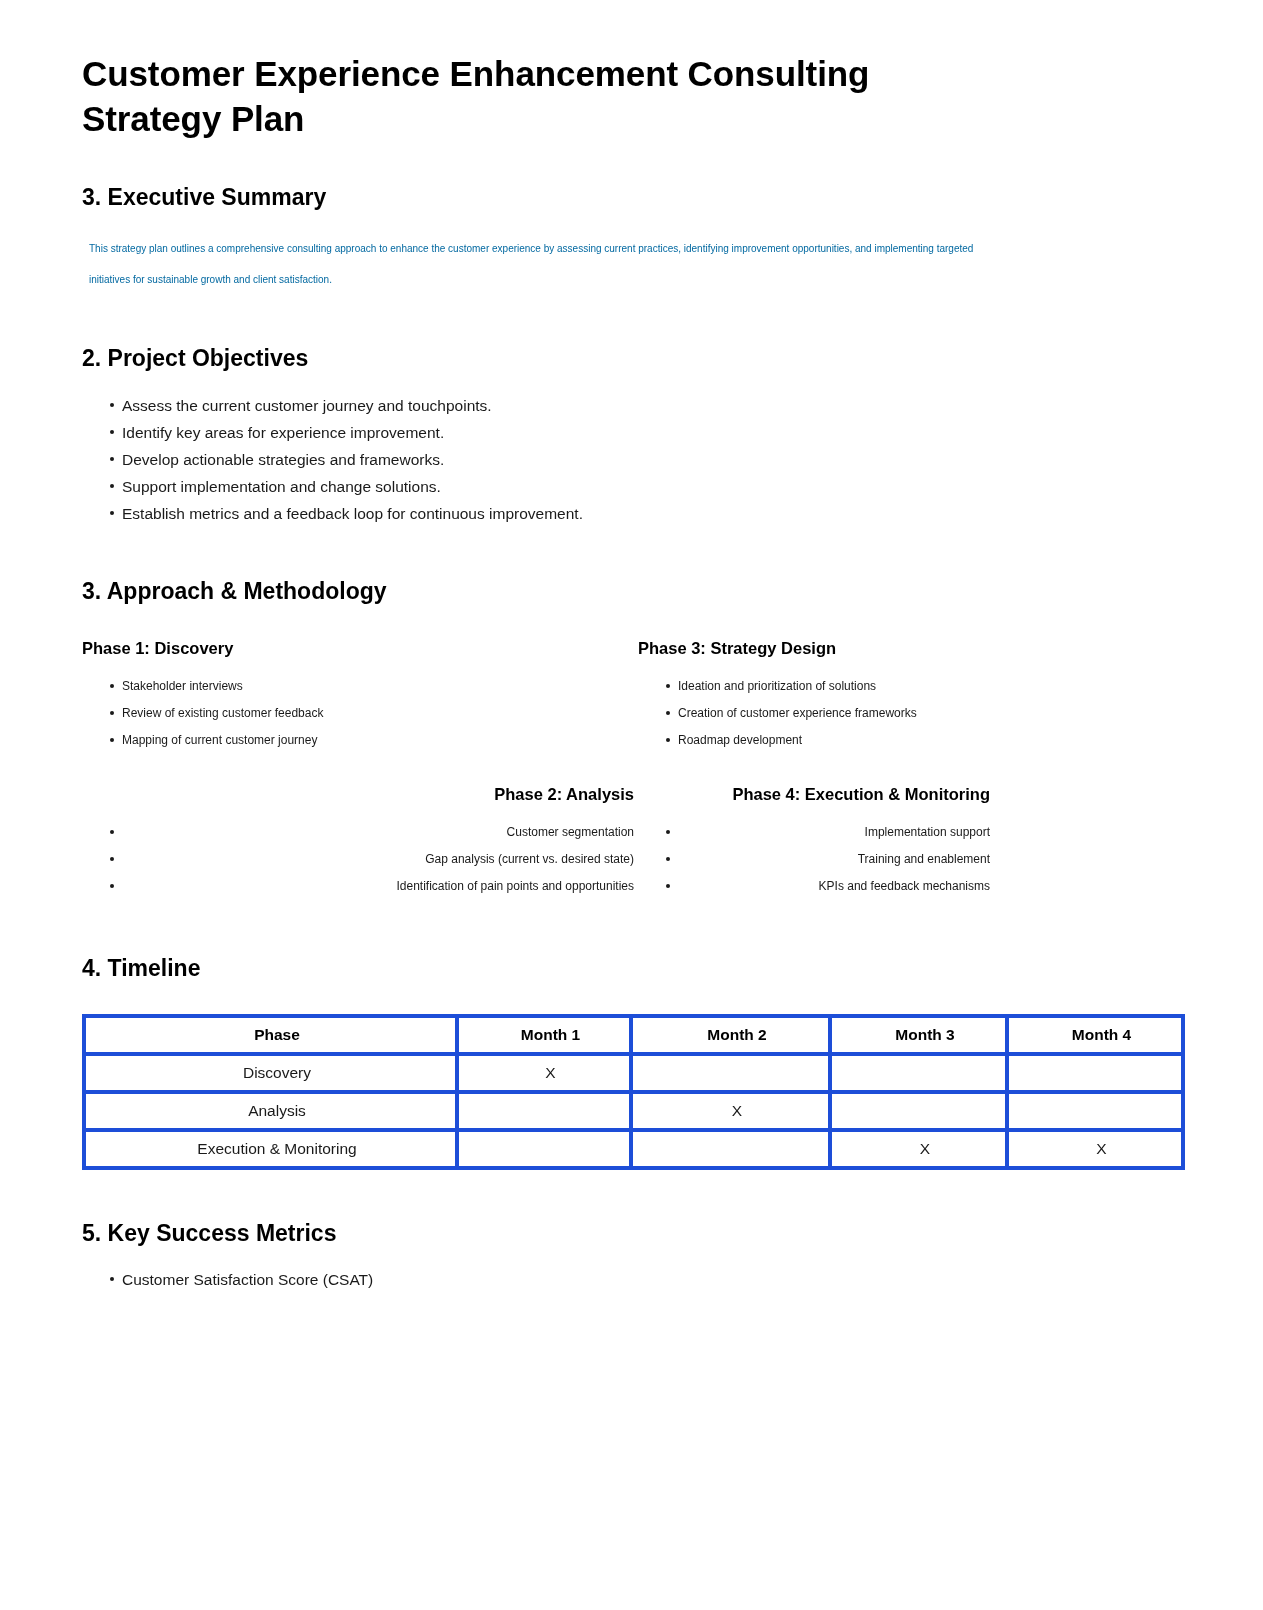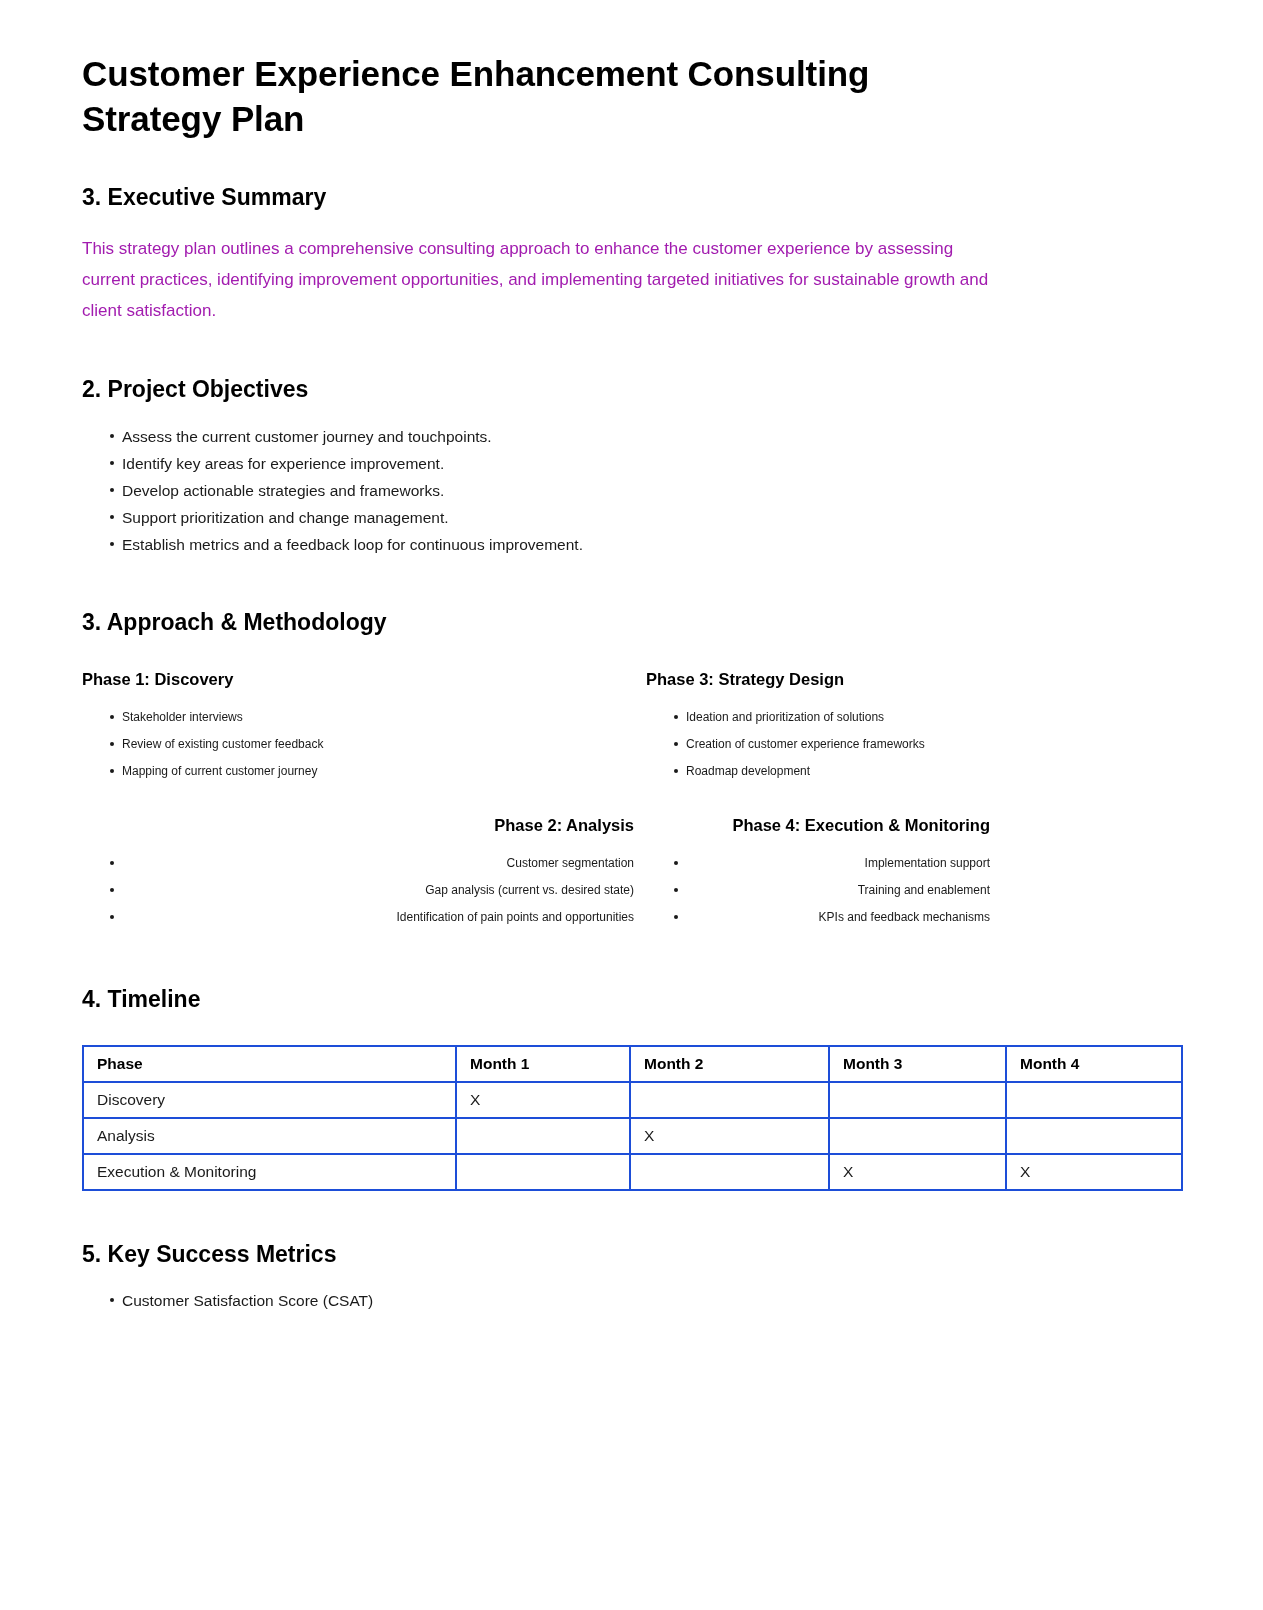--- a/index.html
+++ b/index.html
@@ -44,24 +44,24 @@
     line-height: 1.2;
   }
   .sec1 { margin-top: 42px; }
   .sec2 { margin-top: 50px; }
   .sec3 { margin-top: 51px; }
   .sec4 { margin-top: 55px; }
   .sec5 { margin-top: 50px; }
 
   
   .body-para {
-    margin: 22px 0 0 0;
-    font-size: 17px;
+    margin: 22px 0 0 7px;
+    font-size: 10px;
     line-height: 31px;
-    color: #a21caf;
+    color: #0369a1;
     max-width: 1010px;
   }
 
   
   ul.bullets {
     margin: 19px 0 0 0;
     padding: 0 0 0 29px;
     list-style: none;
   }
   ul.bullets > li {
@@ -80,21 +80,21 @@
     height: 4px;
     background: #1a1a1a;
     border-radius: 50%;
   }
 
   
   .phase-grid {
     margin-top: 34px;
     display: grid;
     grid-template-columns: 552px 1fr;
-    column-gap: 12px;
+    column-gap: 4px;
   }
   .phase-col { }
   .phase-block + .phase-block { margin-top: 31px; text-align: right; }
   .phase-title {
     margin: 0;
     font-size: 16.5px;
     font-weight: bold;
     color: #000000;
     line-height: 1.2;
   }
@@ -118,24 +118,24 @@
     table-layout: fixed;
     border: 1px solid #d9d9d9;
   }
   .timeline-table col.c-phase { width: 373px; }
   .timeline-table col.c-m1 { width: 174px; }
   .timeline-table col.c-m2 { width: 199px; }
   .timeline-table col.c-m3 { width: 177px; }
   .timeline-table col.c-m4 { width: 176px; }
   .timeline-table th,
   .timeline-table td {
-    border: 2px solid #1d4ed8;
+    border: 4px solid #1d4ed8;
     padding: 0 0 0 13px;
     height: 34px;
-    text-align: left;
+    text-align: center;
     vertical-align: middle;
     font-size: 15.5px;
     color: #1a1a1a;
     background: #ffffff;
   }
   .timeline-table th {
     font-weight: bold;
     color: #000000;
   }
   .timeline-table td.mark {
@@ -152,21 +152,21 @@
   <h1 class="doc-title">Customer Experience Enhancement Consulting Strategy Plan</h1>
 
   <h2 class="section-heading sec1">3. Executive Summary</h2>
   <p class="body-para">This strategy plan outlines a comprehensive consulting approach to enhance the customer experience by assessing current practices, identifying improvement opportunities, and implementing targeted initiatives for sustainable growth and client satisfaction.</p>
 
   <h2 class="section-heading sec2">2. Project Objectives</h2>
   <ul class="bullets">
     <li>Assess the current customer journey and touchpoints.</li>
     <li>Identify key areas for experience improvement.</li>
     <li>Develop actionable strategies and frameworks.</li>
-    <li>Support prioritization and change management.</li>
+    <li>Support implementation and change solutions.</li>
     <li>Establish metrics and a feedback loop for continuous improvement.</li>
   </ul>
 
   <h2 class="section-heading sec3">3. Approach &amp; Methodology</h2>
 
   <div class="phase-grid">
 
     <div class="phase-col left">
 
       <div class="phase-block">

